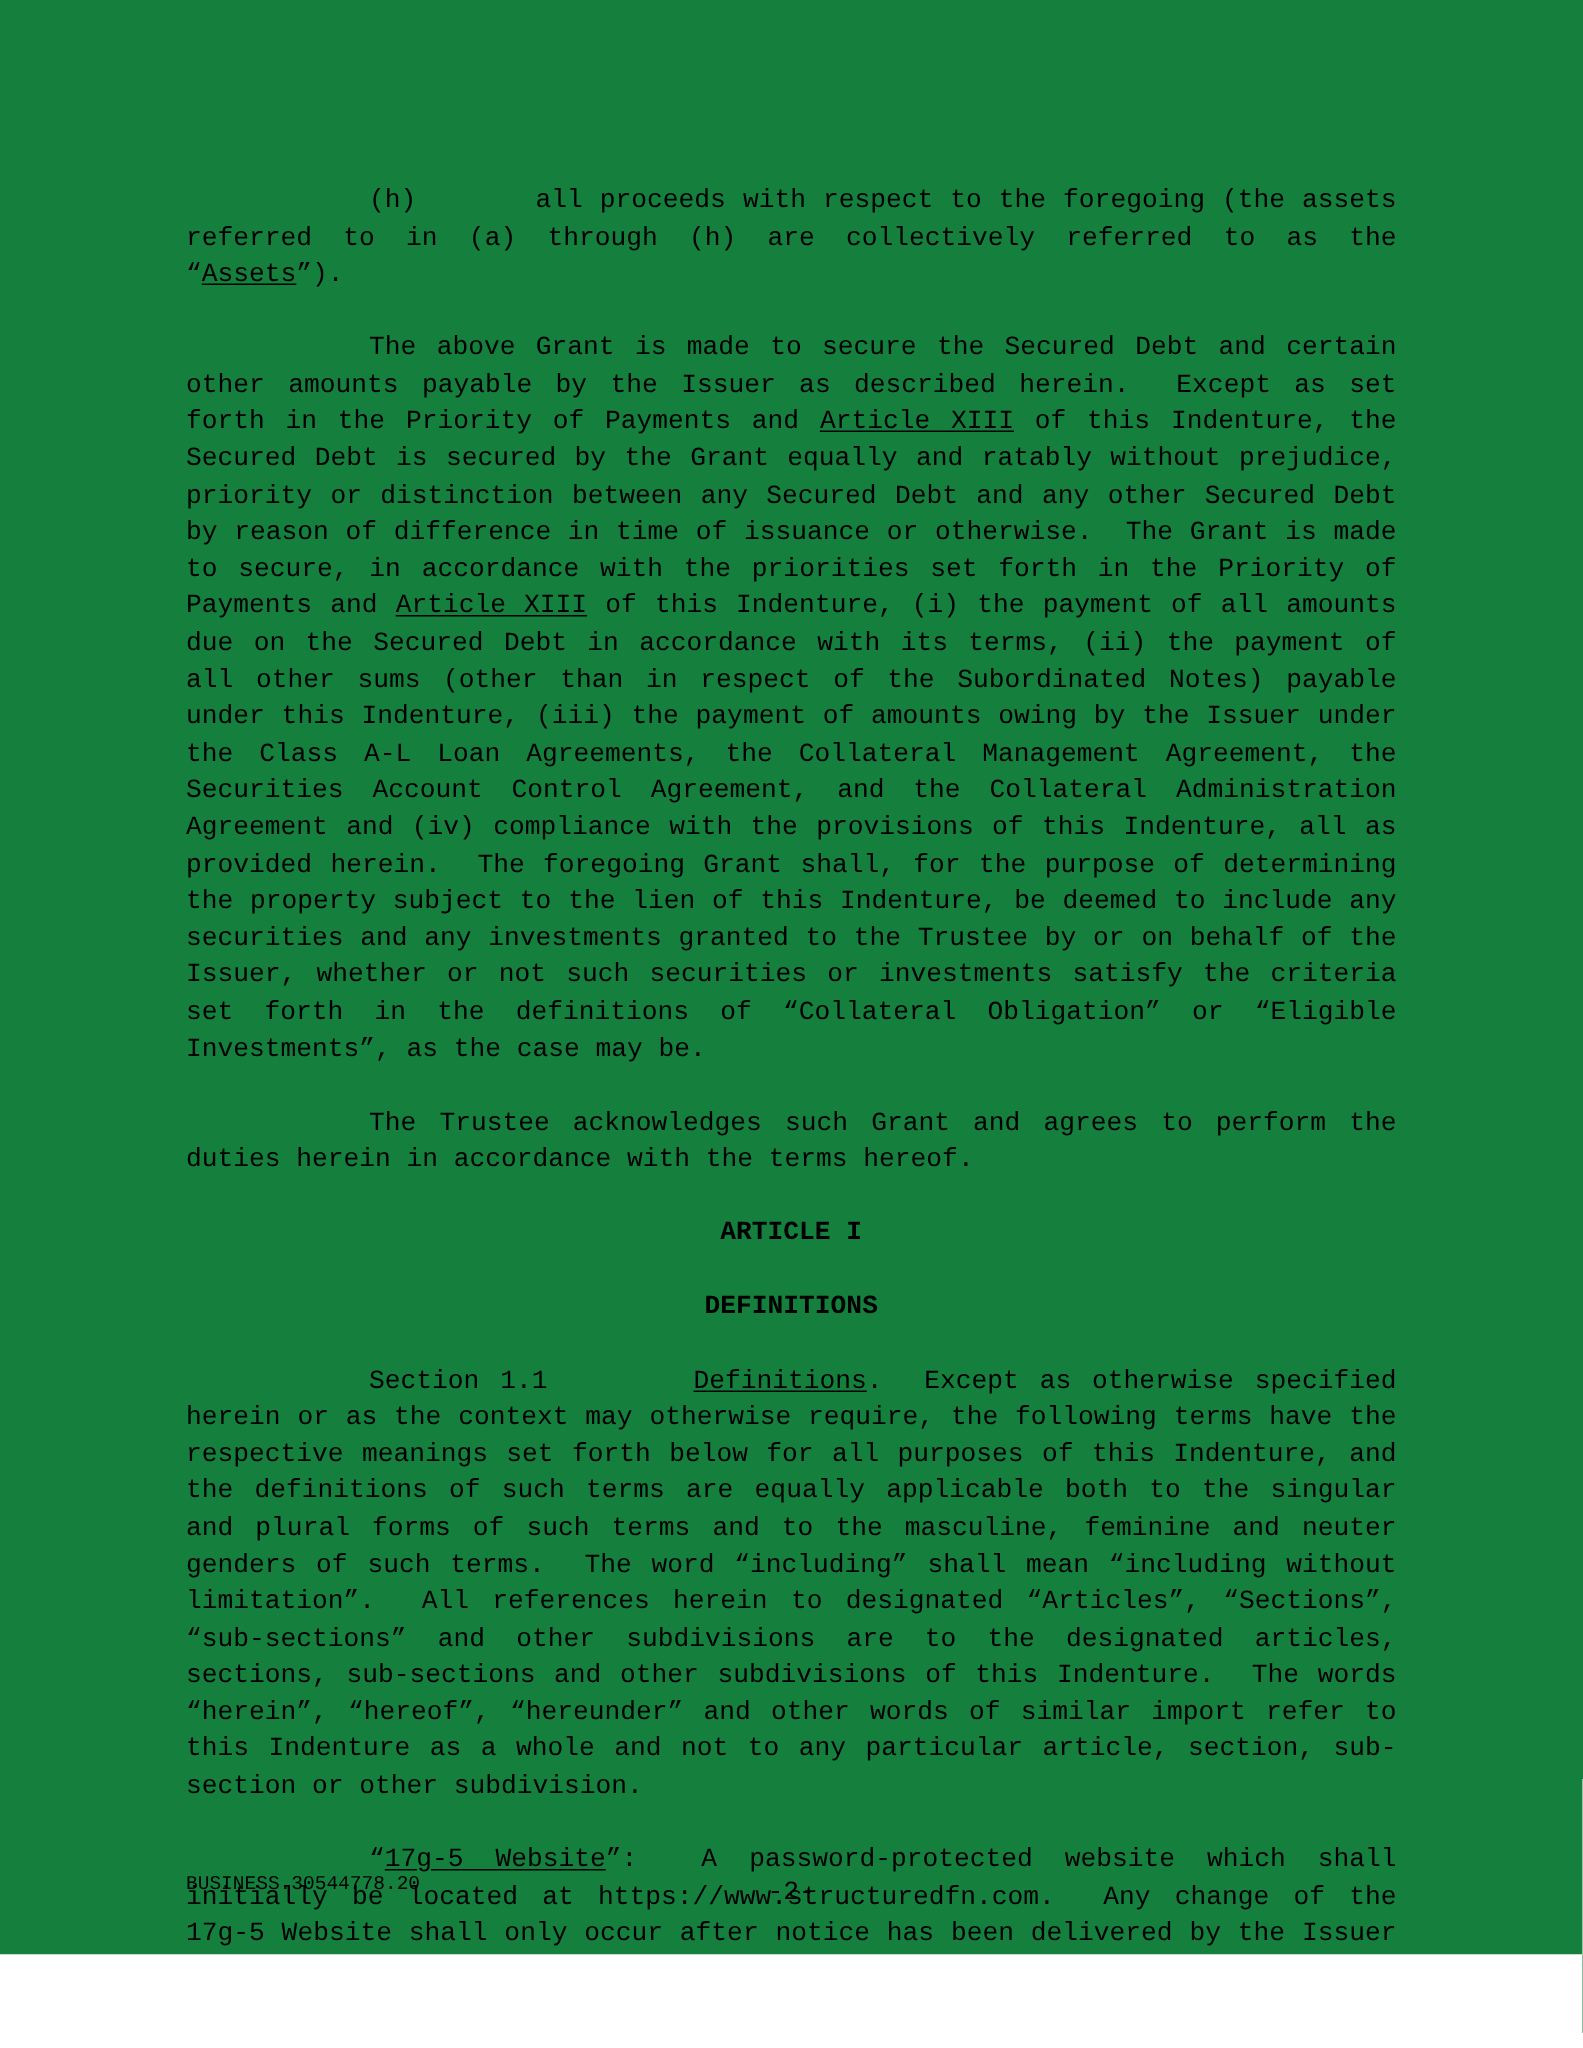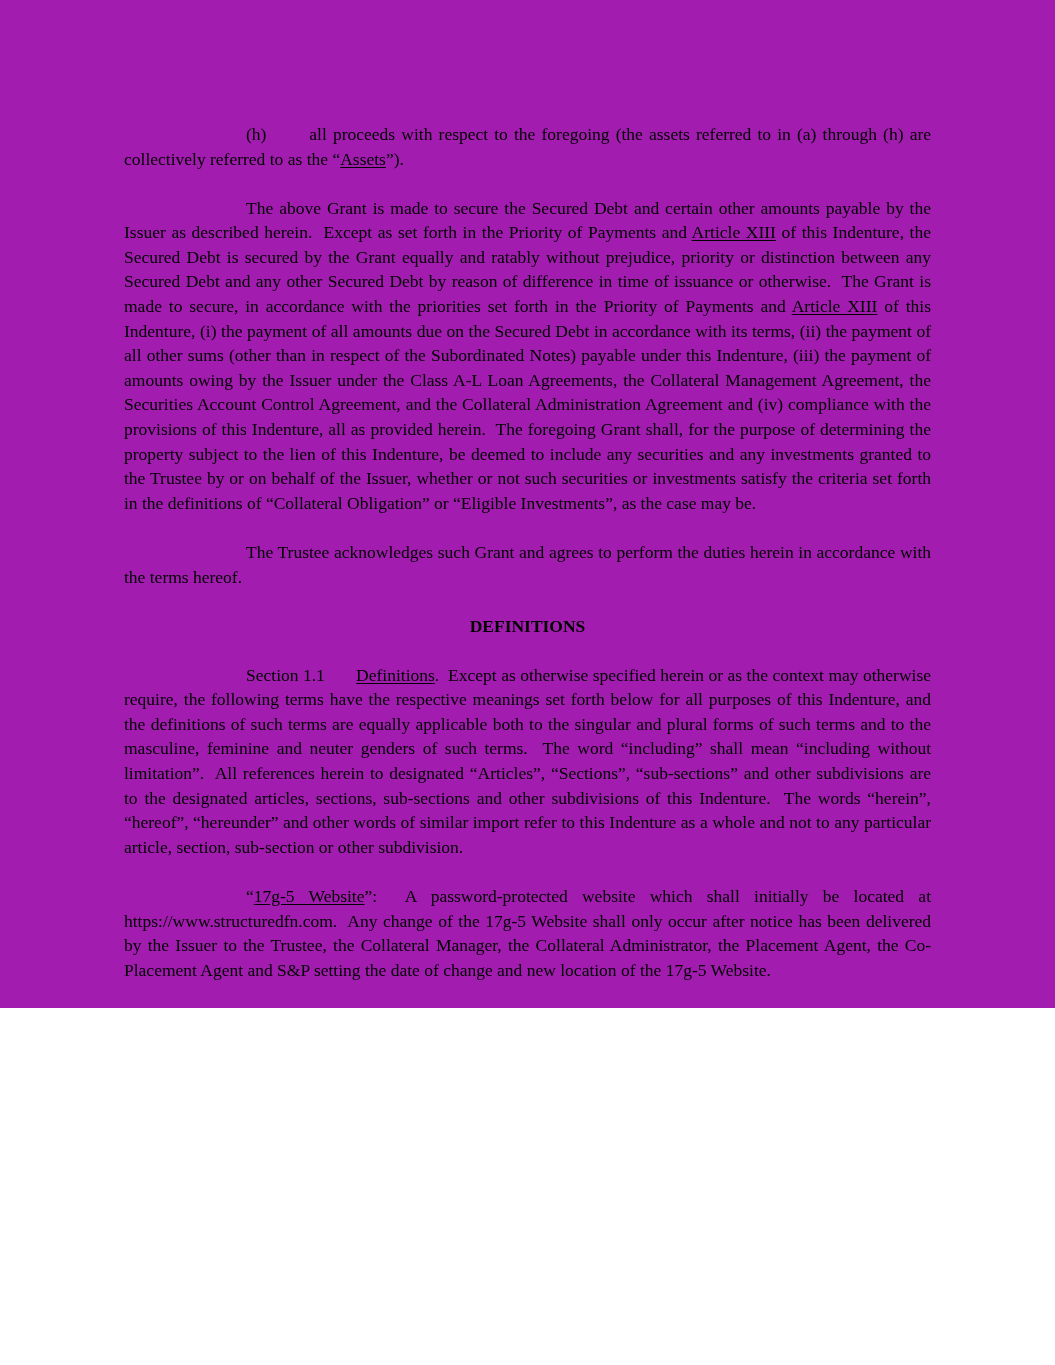--- a/index.html
+++ b/index.html
@@ -1,24 +1,24 @@
 <!DOCTYPE html>
 <html><head>
 <meta charset="utf-8">
 <style>
   * { box-sizing: border-box; }
   html, body { margin: 0; padding: 0; background: #ffffff; }
   .page {
     position: relative;
     width: 1055px;
-    height: 1008px;
+    height: 1303px;
     margin: 0 auto;
-    background: #a21caf;
+    background: #15803d;
     color: #000000;
-    font-family: Liberation Serif, serif;
+    font-family: Liberation Mono, monospace;
     font-size: 17.5px;
     overflow: hidden;
   }
   .content {
     position: absolute;
     top: 122px;
     left: 124px;
     right: 124px;
   }
   p.body {
@@ -52,20 +52,21 @@
   }
 </style>
 </head>
 <body>
 
 <div class="page">
   <div class="content">
     <p class="body"><span>(h)&nbsp;&nbsp;&nbsp;&nbsp;&nbsp;&nbsp;&nbsp;all proceeds with respect to the foregoing (the assets referred to in&nbsp;(a) through (h) are collectively referred to as the “</span><span class="u">Assets</span><span>”).</span></p>
     <p class="body"><span>The above Grant is made to secure the Secured Debt and certain other amounts payable by the Issuer as described herein.&nbsp; Except as set forth in the Priority of Payments and </span><span class="u">Article XIII</span><span> of this Indenture, the Secured Debt is secured by the Grant equally and ratably without prejudice, priority or distinction between any Secured Debt and any other Secured Debt by reason of difference in time of issuance or otherwise.&nbsp; The Grant is made to secure, in accordance with the priorities set forth in the Priority of Payments and </span><span class="u">Article XIII</span><span> of this Indenture, (i) the payment of all amounts due on the Secured Debt in accordance with its terms, (ii) the payment of all other sums (other than in respect of the Subordinated Notes) payable under this Indenture, (iii) the payment of amounts owing by the Issuer under the Class A-L Loan Agreements, the Collateral Management Agreement, the Securities Account Control Agreement, and the Collateral Administration Agreement and (iv) compliance with the provisions of this Indenture, all as provided herein.&nbsp; The foregoing Grant shall, for the purpose of determining the property subject to the lien of this Indenture, be deemed to include any securities and any investments granted to the Trustee by or on behalf of the Issuer, whether or not such securities or investments satisfy the criteria set forth in the definitions of “Collateral Obligation” or “Eligible Investments”, as the case may be.</span></p>
     <p class="body"><span>The Trustee acknowledges such Grant and agrees to perform the duties herein in accordance with the terms hereof.</span></p>
+    <p class="heading"><span>ARTICLE I</span></p>
     <p class="heading"><span>DEFINITIONS</span></p>
     <p class="body"><span>Section 1.1&nbsp;&nbsp;&nbsp;&nbsp;&nbsp;&nbsp;&nbsp;</span><span class="u">Definitions</span><span>.&nbsp; Except as otherwise specified herein or as the context may otherwise require, the following terms have the respective meanings set forth below for all purposes of this Indenture, and the definitions of such terms are equally applicable both to the singular and plural forms of such terms and to the masculine, feminine and neuter genders of such terms.&nbsp; The word “including” shall mean “including without limitation”.&nbsp; All references herein to designated “Articles”, “Sections”, “sub-sections” and other subdivisions are to the designated articles, sections, sub-sections and other subdivisions of this Indenture.&nbsp; The words “herein”, “hereof”, “hereunder” and other words of similar import refer to this Indenture as a whole and not to any particular article, section, sub-section or other subdivision.</span></p>
     <p class="body"><span>“</span><span class="u">17g-5 Website</span><span>”:&nbsp; A password-protected website which shall initially be located at https://www.structuredfn.com.&nbsp; Any change of the 17g-5 Website shall only occur after notice has been delivered by the Issuer to the Trustee, the Collateral Manager, the Collateral Administrator, the Placement Agent, the Co-Placement Agent and S&amp;P setting the date of change and new location of the 17g-5 Website.</span></p>
     <p class="body"><span>“</span><span class="u">1940 Act</span><span>”:&nbsp; The United States Investment Company Act of 1940, as amended from time to time.</span></p>
   </div>
   <div class="footer-page-number">-2-</div>
   <div class="footer-doc-ref">BUSINESS.30544778.20</div>
 </div>
 
 </body></html>

